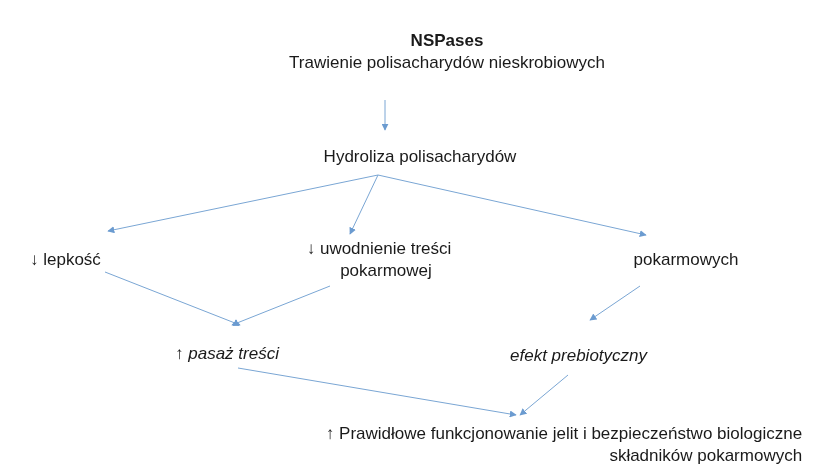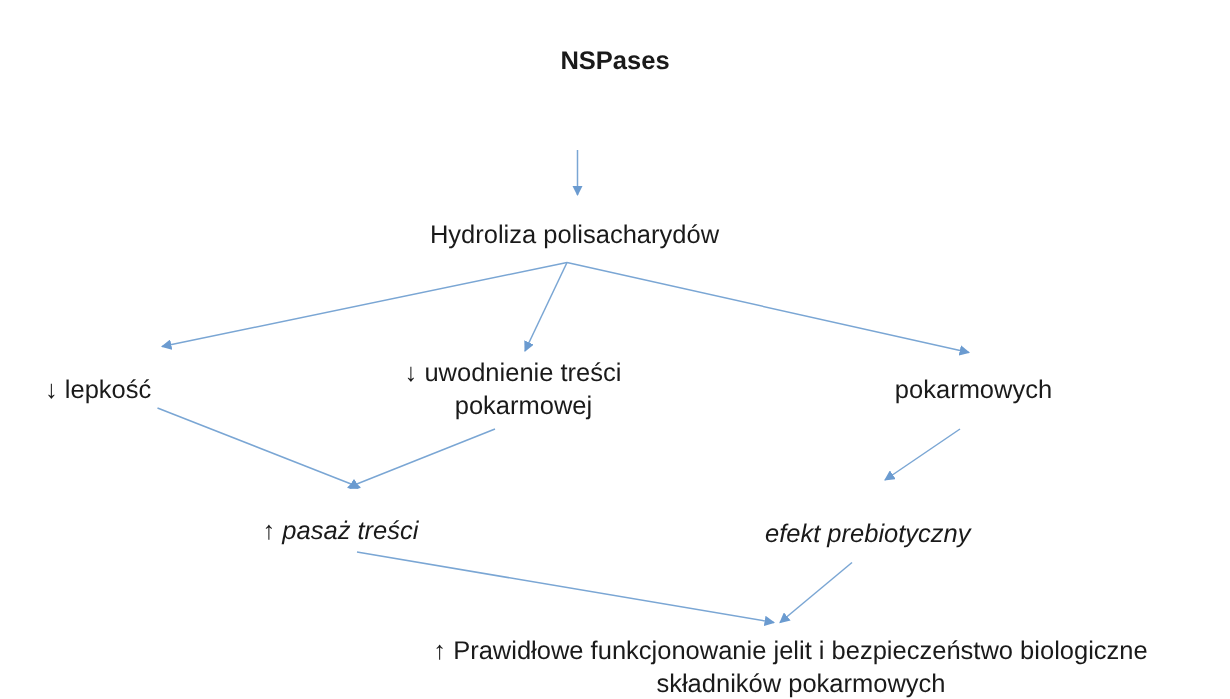--- a/index.html
+++ b/index.html
@@ -1,19 +1,19 @@
 <!DOCTYPE html>
 <html><head>
   <meta charset="utf-8">
   <style>
     html, body { margin: 0; padding: 0; background: #ffffff; }
     body { width: 820px; height: 466px; position: relative; overflow: hidden;
       font-family: "Liberation Sans", sans-serif; color: #1a1a1a; }
     .lbl { position: absolute; font-size: 17px; line-height: 22px; white-space: nowrap; text-align: center; }
-    .center { text-align: center; transform: translateX(-50%); }
+    .center { text-align: center; transform: translateX(-50%); margin-left: 37px; }
     .title { font-weight: bold; }
     svg.arrows { position: absolute; left: 0; top: 0; }
   </style>
 </head>
 <body>
 
 <svg class="arrows" width="820" height="466">
   <defs>
     <marker id="ah" viewBox="0 0 10 10" refX="9" refY="5" markerWidth="7" markerHeight="7" orient="auto-start-reverse">
       <path d="M0,0 L10,5 L0,10 z" fill="#6b9bd0"></path>
@@ -27,20 +27,21 @@
     <line x1="105" y1="272" x2="240" y2="325" marker-end="url(#ah)"></line>
     <line x1="330" y1="286" x2="232" y2="325" marker-end="url(#ah)"></line>
     <line x1="640" y1="286" x2="590" y2="320" marker-end="url(#ah)"></line>
     <line x1="238" y1="368" x2="516" y2="415" marker-end="url(#ah)"></line>
     <line x1="568" y1="375" x2="520" y2="415" marker-end="url(#ah)"></line>
   </g>
 </svg>
 
 <div class="lbl center" style="left:410px; top:30px;">
   <div class="title">NSPases</div>
+  <div>Trawienie polisacharydów nieskrobiowych</div>
 </div>
 
 <div class="lbl center" style="left:383px; top:146px;">Hydroliza polisacharydów</div>
 
 <div class="lbl" style="left:30px; top:249px;">↓ lepkość</div>
 
 <div class="lbl center" style="left:342px; top:238px;">
   <div>↓ uwodnienie treści</div>
   <div style="padding-left:14px;">pokarmowej</div>
 </div>
@@ -48,14 +49,14 @@
 <div class="lbl center" style="left:642px; top:249px;">
   <div style="padding-left:14px;">pokarmowych</div>
 </div>
 
 <div class="lbl" style="left:175px; top:343px;font-style:italic;">↑ pasaż treści</div>
 
 <div class="lbl" style="left:510px; top:345px;font-style:italic;">efekt prebiotyczny</div>
 
 <div class="lbl center" style="left:527px; top:423px;">
   <div>↑ Prawidłowe funkcjonowanie jelit i bezpieczeństwo biologiczne</div>
-  <div style="padding-left:14px;">składników pokarmowych</div>
+  <div style="padding-left:14px;text-align:right;">składników pokarmowych</div>
 </div>
 
 </body></html>

